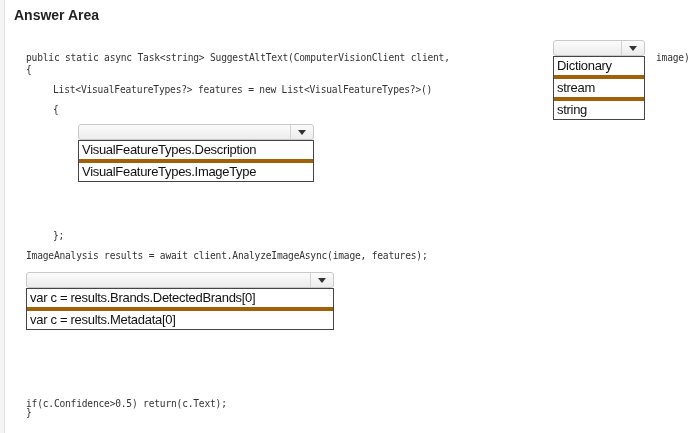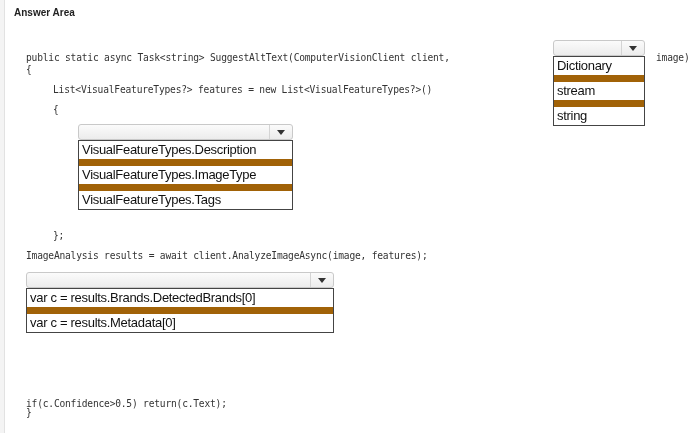--- a/index.html
+++ b/index.html
@@ -1,25 +1,25 @@
 <!DOCTYPE html>
 <html><head>
 <meta charset="utf-8">
 <style>
   html, body { margin:0; padding:0; }
   body { width:700px; height:433px; background:#f4f4f4; position:relative; overflow:hidden; font-family:"Liberation Sans", sans-serif; }
   .panel { position:absolute; left:4px; top:0; width:696px; height:433px; background:#ffffff; border-left:1px solid #e2e2e2; }
-  .title { position:absolute; left:14px; top:7px; font-size:10px; font-weight:bold; color:#222; font-family:"Liberation Sans", sans-serif; }
+  .title { position:absolute; left:14px; top:7px; font-size:14px; font-weight:bold; color:#222; font-family:"Liberation Sans", sans-serif; }
   .code { position:absolute; font-family:"DejaVu Sans Mono", monospace; font-size:9.6px; color:#333; white-space:pre; letter-spacing:-0.2px; }
   .dd { position:absolute; }
   .dd-head { position:relative; height:16px; background:linear-gradient(#fbfbfb,#ececec); border:1px solid #c9c9c9; border-radius:3px; box-sizing:border-box; }
   .dd-arrow { position:absolute; right:0; top:0; width:22px; height:100%; border-left:1px solid #d4d4d4; display:flex; align-items:center; justify-content:center; }
   .dd-arrow span { width:0; height:0; border-left:4px solid transparent; border-right:4px solid transparent; border-top:5px solid #333; }
   .dd-list { border:1px solid #444; background:#fff; box-sizing:border-box; }
-  .dd-item { font-family:"Liberation Sans", sans-serif; font-size:13px; color:#111; padding:0 3px; height:18px; line-height:18px; border-bottom:7px solid #a16207; white-space:nowrap; letter-spacing:-0.3px; }
+  .dd-item { font-family:"Liberation Sans", sans-serif; font-size:13px; color:#111; padding:0 3px; height:18px; line-height:18px; border-bottom:4px solid #a16207; white-space:nowrap; letter-spacing:-0.3px; }
   .dd-item:last-child { border-bottom:none; }
 </style>
 </head>
 <body>
 
 <div class="panel"></div>
 
 <div class="title">Answer Area</div>
 
 <div class="code" style="left:26px;top:52px;">public static async Task&lt;string&gt; SuggestAltText(ComputerVisionClient client,</div>
@@ -38,30 +38,29 @@
         <span></span>
       </div>
   </div>
   <div class="dd-list">
     <div class="dd-item">Dictionary</div>
     <div class="dd-item">stream</div>
     <div class="dd-item">string</div>
   </div>
 </div>
 
-<div class="dd" style="left:78px;top:124px;width:215px;">
+<div class="dd" style="left:78px;top:124px;width:236px;">
   <div class="dd-head">
     <div class="dd-arrow">
         <span></span>
       </div>
   </div>
   <div class="dd-list">
     <div class="dd-item">VisualFeatureTypes.Description</div>
     <div class="dd-item">VisualFeatureTypes.ImageType</div>
-    <div class="dd-item">VisualFeatureTypes.Tags</div>
   </div>
 </div>
 
 <div class="dd" style="left:26px;top:272px;width:308px;">
   <div class="dd-head">
     <div class="dd-arrow">
         <span></span>
       </div>
   </div>
   <div class="dd-list">

